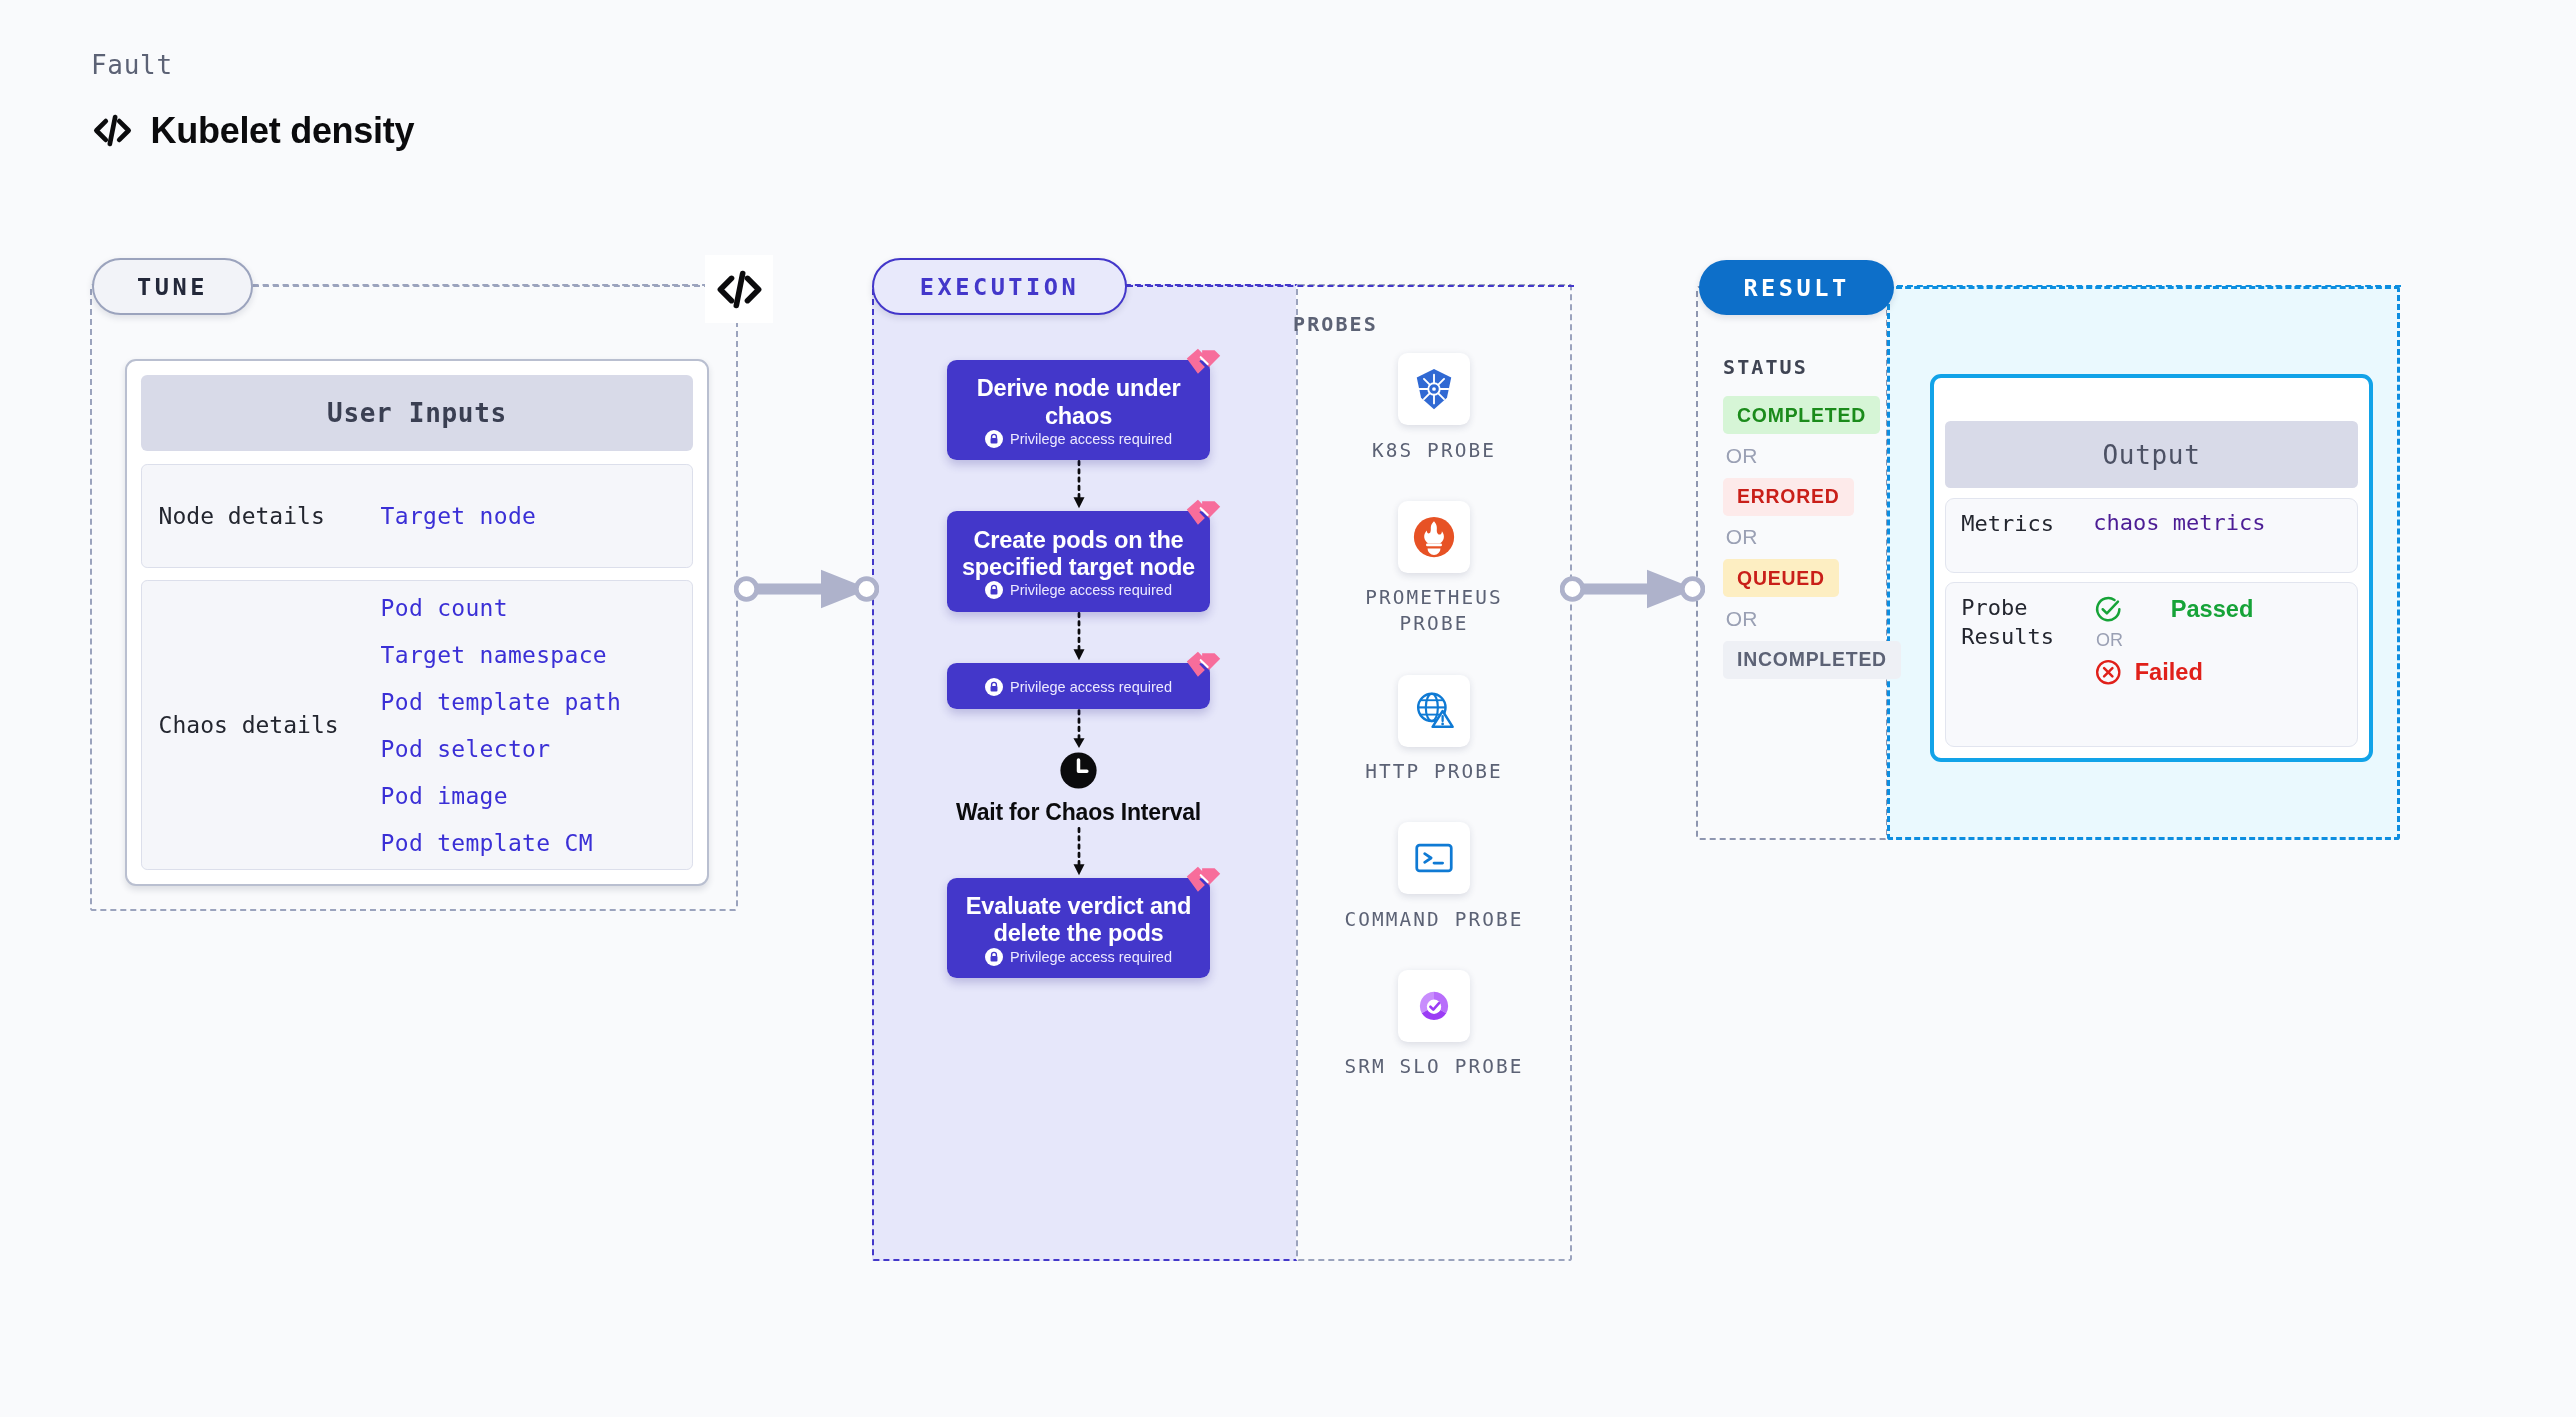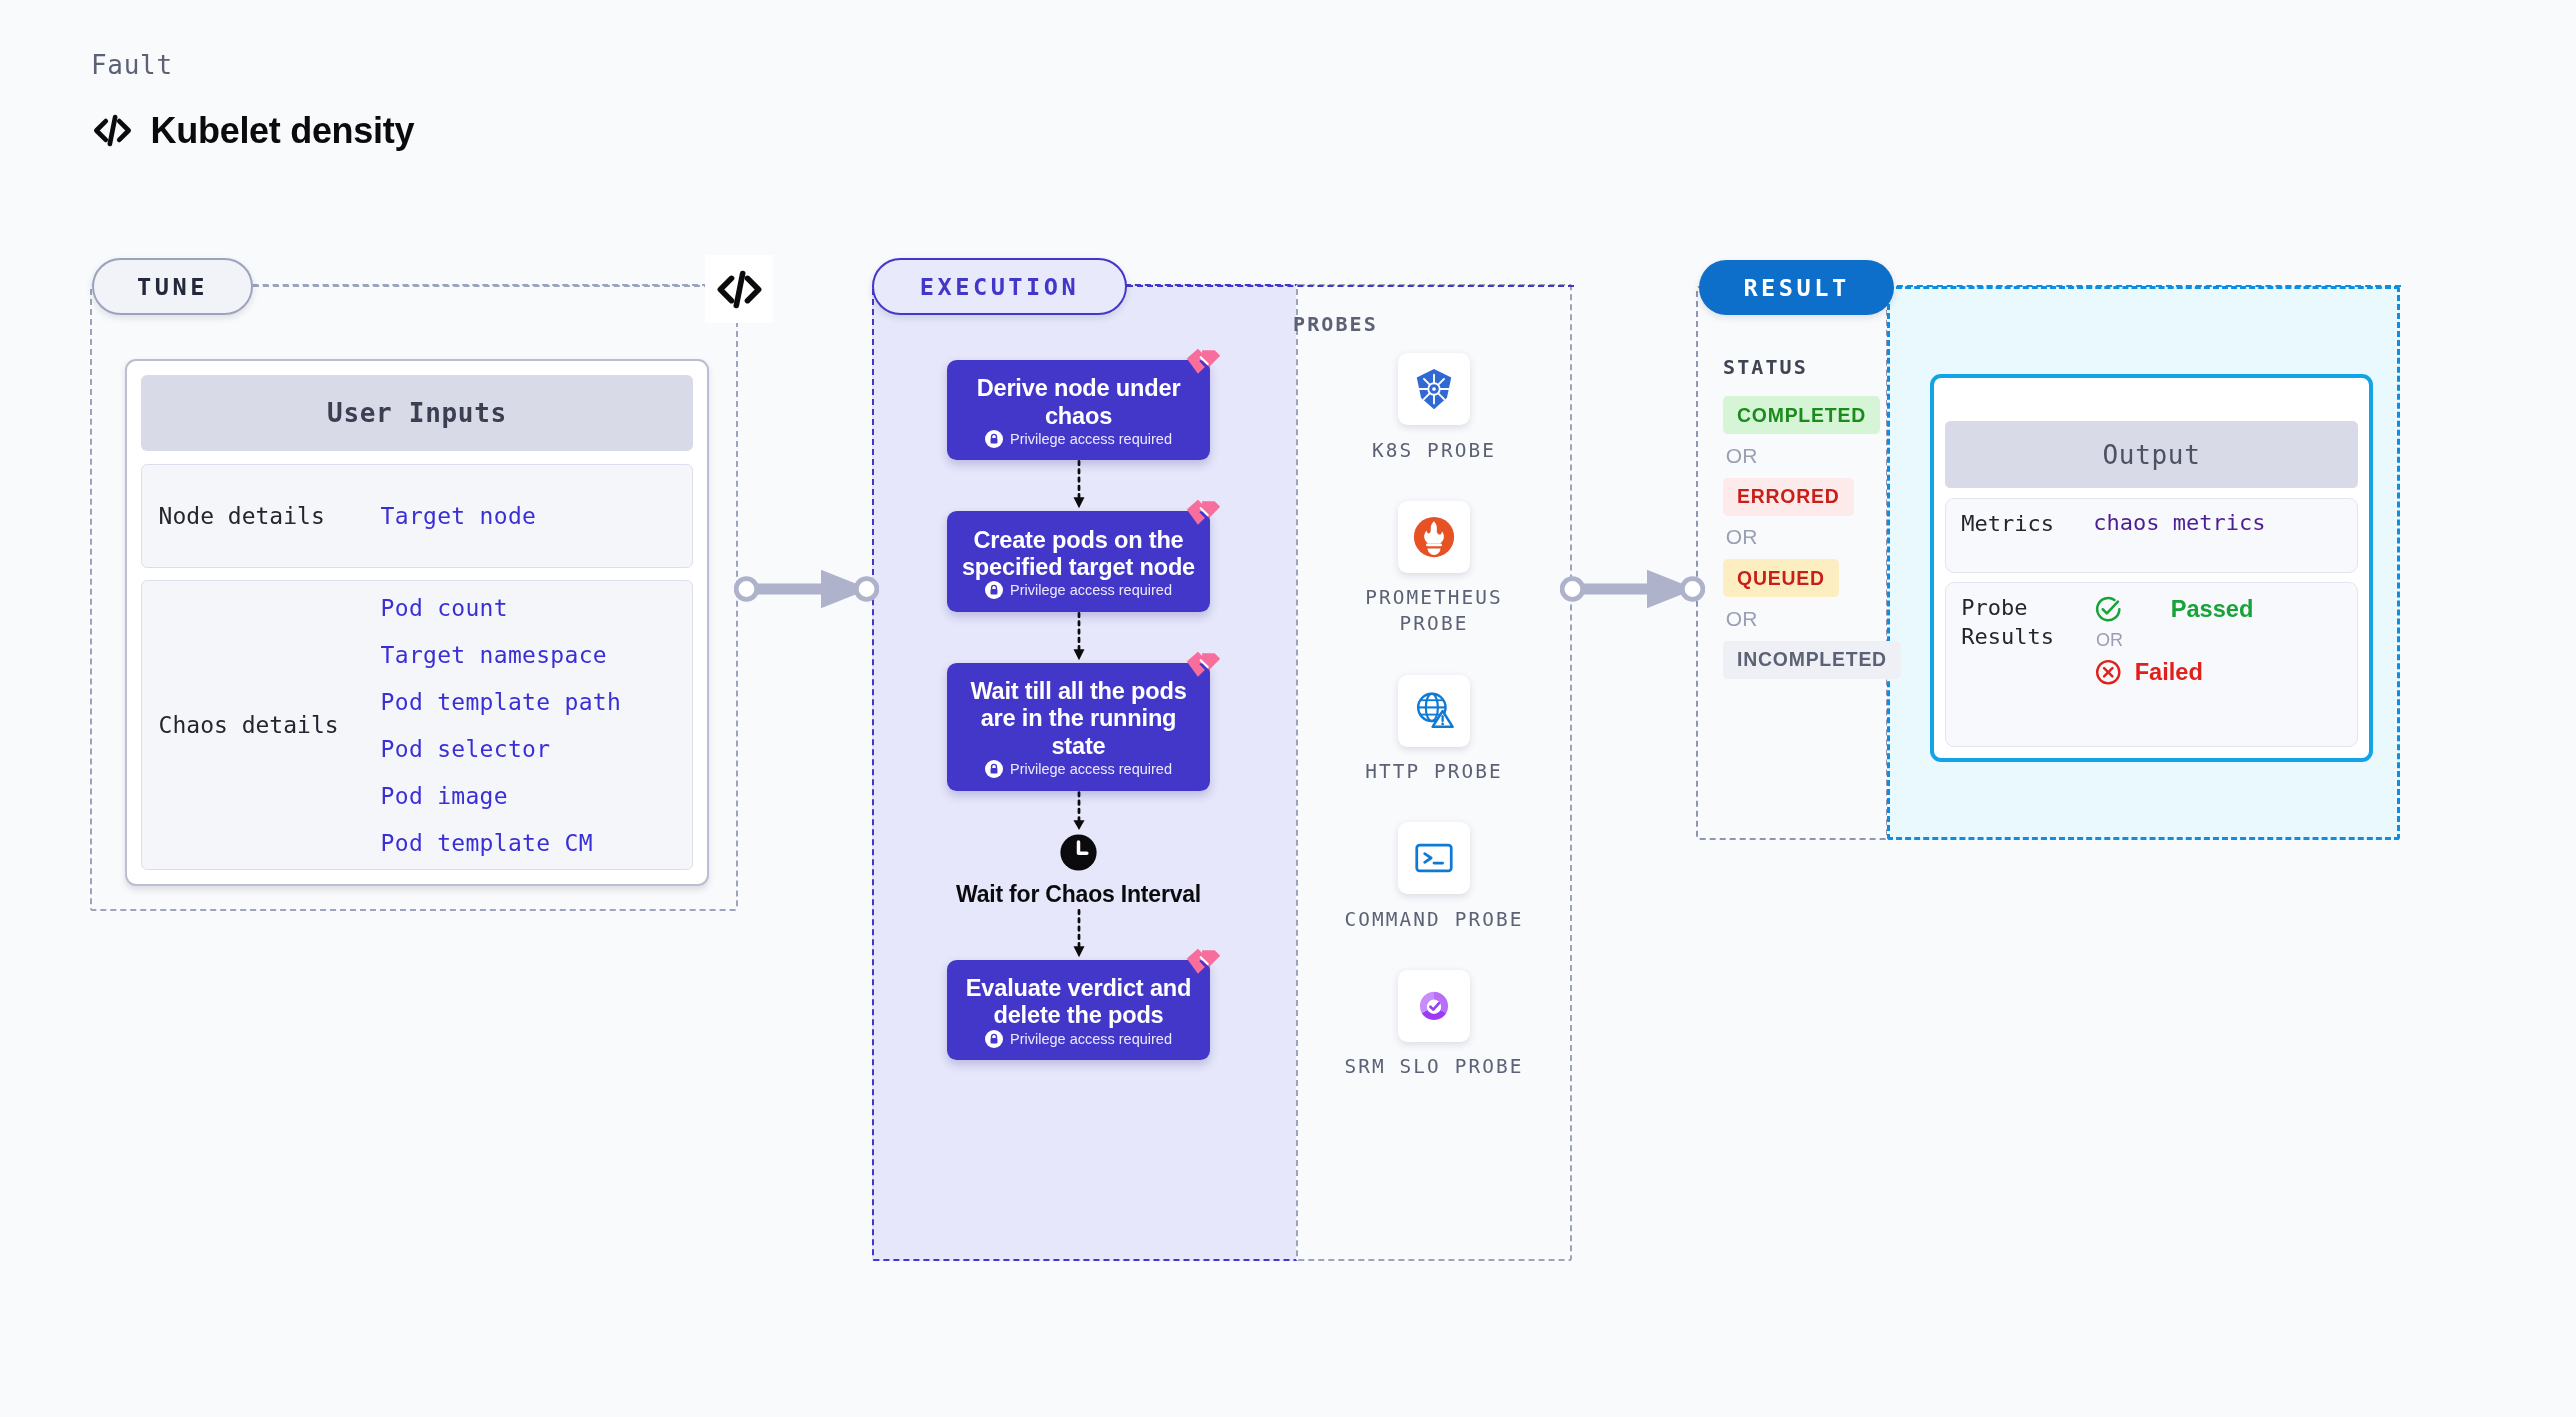--- a/index.html
+++ b/index.html
@@ -327,21 +327,20 @@
         <polygon points="5,54 21,54 13,70" fill="#0b0b0d"></polygon>
       </svg>
     </div>
 
     <div class="step">
       <svg class="harness-flag" viewBox="0 0 56 56">
         <path d="M4 18 L20 4 L30 14 L22 22 L30 30 L20 40 Z" fill="#f76d9b"></path>
         <path d="M26 6 L44 6 L52 14 L36 30 L26 20 Z" fill="#f76d9b"></path>
         <path d="M24 16 L34 26" stroke="#ffffff" stroke-width="3" stroke-linecap="round"></path>
       </svg>
-      <div class="step-title">Wait till all the pods are in the running state</div>
       <div class="step-sub">
         <svg width="18" height="18" viewBox="0 0 26 26">
           <circle cx="13" cy="13" r="13" fill="#ffffff"></circle>
           <path d="M9.5 12 v-2.2 a3.5 3.5 0 0 1 7 0 V12" fill="none" stroke="#4337ca" stroke-width="2"></path>
           <rect x="8" y="11.5" width="10" height="8" rx="1.6" fill="#4337ca"></rect>
         </svg>
         <span class="step-sub-txt">Privilege access required</span>
       </div>
     </div>
 

